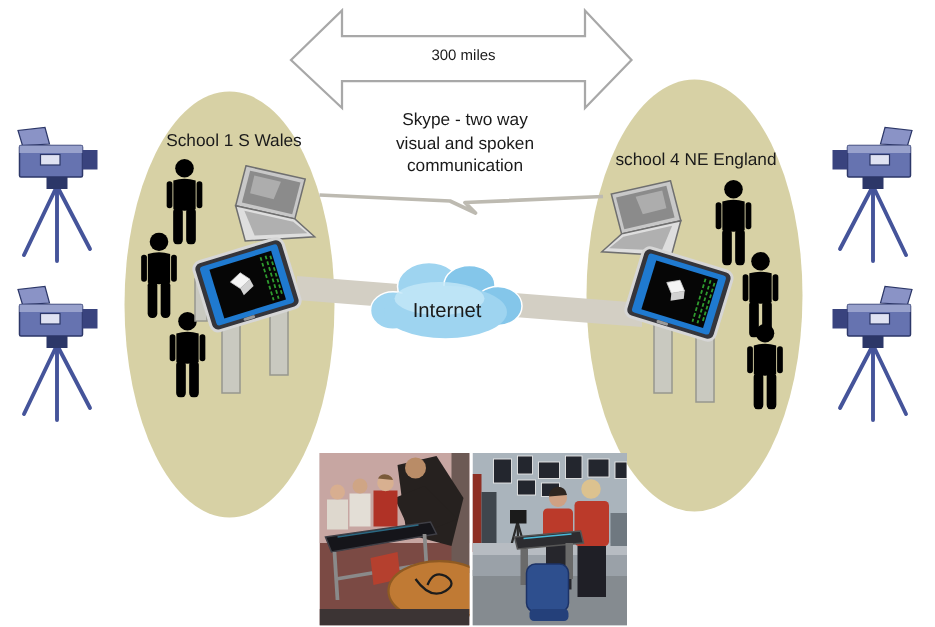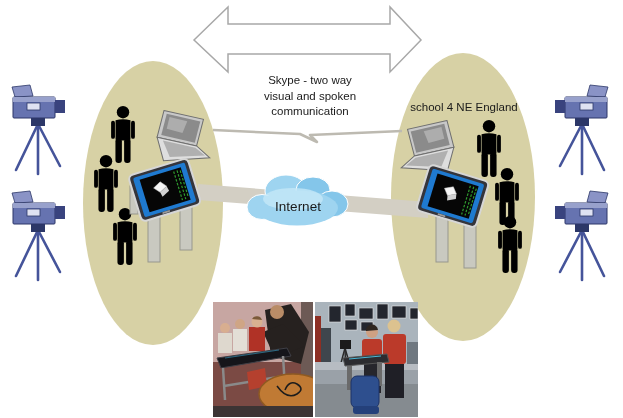--- a/index.html
+++ b/index.html
@@ -178,18 +178,20 @@
       <line x1="34" y1="57" x2="66" y2="54" stroke="#49b8d8" stroke-width="1"></line>
       <g fill="#6a6a6a">
         <rect x="32" y="64" width="5" height="24"></rect>
         <rect x="62" y="60" width="5" height="24"></rect>
       </g>
       <rect x="36" y="74" width="28" height="32" rx="6" fill="#2e4f8e" stroke="#1c3266" stroke-width="1"></rect>
       <rect x="38" y="104" width="26" height="8" rx="3" fill="#24407a"></rect>
     </svg>
   </svg>
 
+  <div class="lbl lbl-distance">300 miles</div>
+  <div class="lbl lbl-school1">School 1 S Wales</div>
   <div class="lbl lbl-school2">school 4 NE England</div>
   <div class="lbl lbl-skype">Skype - two way
 visual and spoken
 communication</div>
   <div class="lbl lbl-internet">Internet</div>
 </div>
 
 </body></html>

